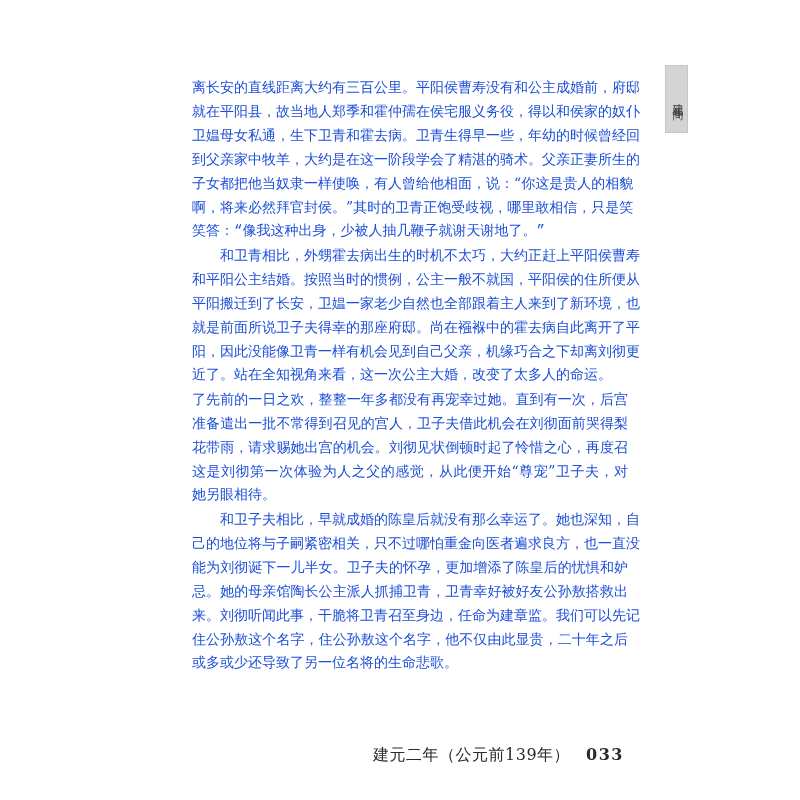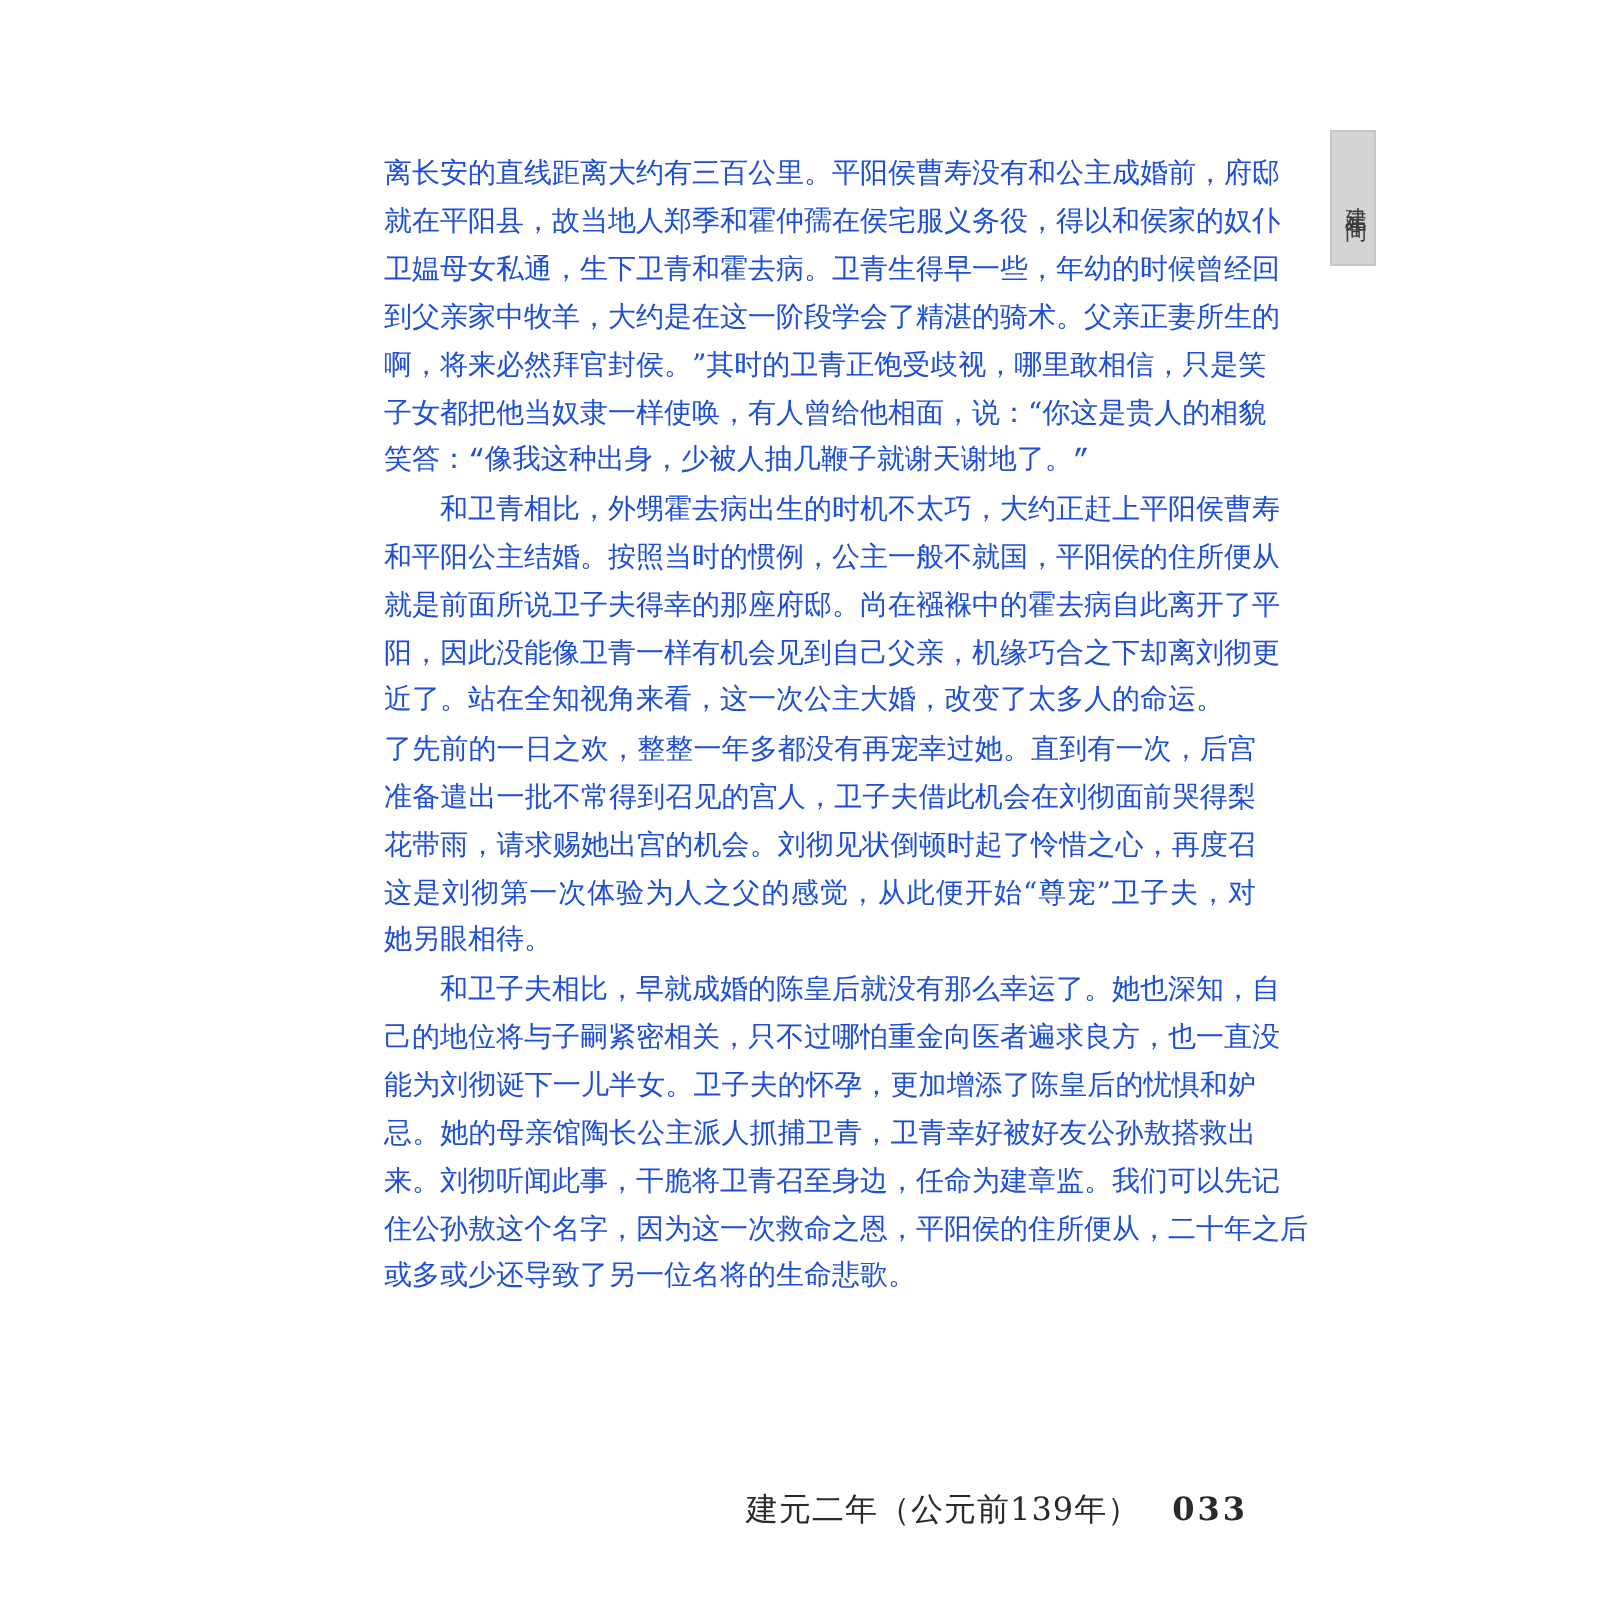--- a/index.html
+++ b/index.html
@@ -72,48 +72,49 @@
 
   <div class="side-tab">建元年间</div>
 
   <main class="text-block">
 
     <div class="para">
       <div class="line">离长安的直线距离大约有三百公里。平阳侯曹寿没有和公主成婚前，府邸</div>
       <div class="line">就在平阳县，故当地人郑季和霍仲孺在侯宅服义务役，得以和侯家的奴仆</div>
       <div class="line">卫媪母女私通，生下卫青和霍去病。卫青生得早一些，年幼的时候曾经回</div>
       <div class="line">到父亲家中牧羊，大约是在这一阶段学会了精湛的骑术。父亲正妻所生的</div>
+      <div class="line">子女都把他当奴隶一样使唤，有人曾给他相面，说：“你这是贵人的相貌</div>
       <div class="line">啊，将来必然拜官封侯。”其时的卫青正饱受歧视，哪里敢相信，只是笑</div>
-      <div class="line">子女都把他当奴隶一样使唤，有人曾给他相面，说：“你这是贵人的相貌</div>
       <div class="line short">笑答：“像我这种出身，少被人抽几鞭子就谢天谢地了。”</div>
     </div>
 
     <div class="para">
       <div class="line indent">和卫青相比，外甥霍去病出生的时机不太巧，大约正赶上平阳侯曹寿</div>
       <div class="line">和平阳公主结婚。按照当时的惯例，公主一般不就国，平阳侯的住所便从</div>
+      <div class="line">平阳搬迁到了长安，卫媪一家老少自然也全部跟着主人来到了新环境，也</div>
       <div class="line">就是前面所说卫子夫得幸的那座府邸。尚在襁褓中的霍去病自此离开了平</div>
       <div class="line">阳，因此没能像卫青一样有机会见到自己父亲，机缘巧合之下却离刘彻更</div>
       <div class="line short">近了。站在全知视角来看，这一次公主大婚，改变了太多人的命运。</div>
     </div>
 
     <div class="para">
       <div class="line">了先前的一日之欢，整整一年多都没有再宠幸过她。直到有一次，后宫</div>
       <div class="line">准备遣出一批不常得到召见的宫人，卫子夫借此机会在刘彻面前哭得梨</div>
       <div class="line">花带雨，请求赐她出宫的机会。刘彻见状倒顿时起了怜惜之心，再度召</div>
       <div class="line">这是刘彻第一次体验为人之父的感觉，从此便开始“尊宠”卫子夫，对</div>
       <div class="line short">她另眼相待。</div>
     </div>
 
     <div class="para">
       <div class="line indent">和卫子夫相比，早就成婚的陈皇后就没有那么幸运了。她也深知，自</div>
       <div class="line">己的地位将与子嗣紧密相关，只不过哪怕重金向医者遍求良方，也一直没</div>
       <div class="line">能为刘彻诞下一儿半女。卫子夫的怀孕，更加增添了陈皇后的忧惧和妒</div>
       <div class="line">忌。她的母亲馆陶长公主派人抓捕卫青，卫青幸好被好友公孙敖搭救出</div>
       <div class="line">来。刘彻听闻此事，干脆将卫青召至身边，任命为建章监。我们可以先记</div>
-      <div class="line">住公孙敖这个名字，因为这一次救命之恩，平阳侯的住所便从，二十年之后</div>
+      <div class="line">住公孙敖这个名字，住公孙敖这个名字，他不仅由此显贵，二十年之后</div>
       <div class="line short">或多或少还导致了另一位名将的生命悲歌。</div>
     </div>
 
   </main>
 
   <div class="footer">
     <span class="chapter">建元二年（公元前139年）</span><span class="pageno">033</span>
   </div>
 
 </div>

